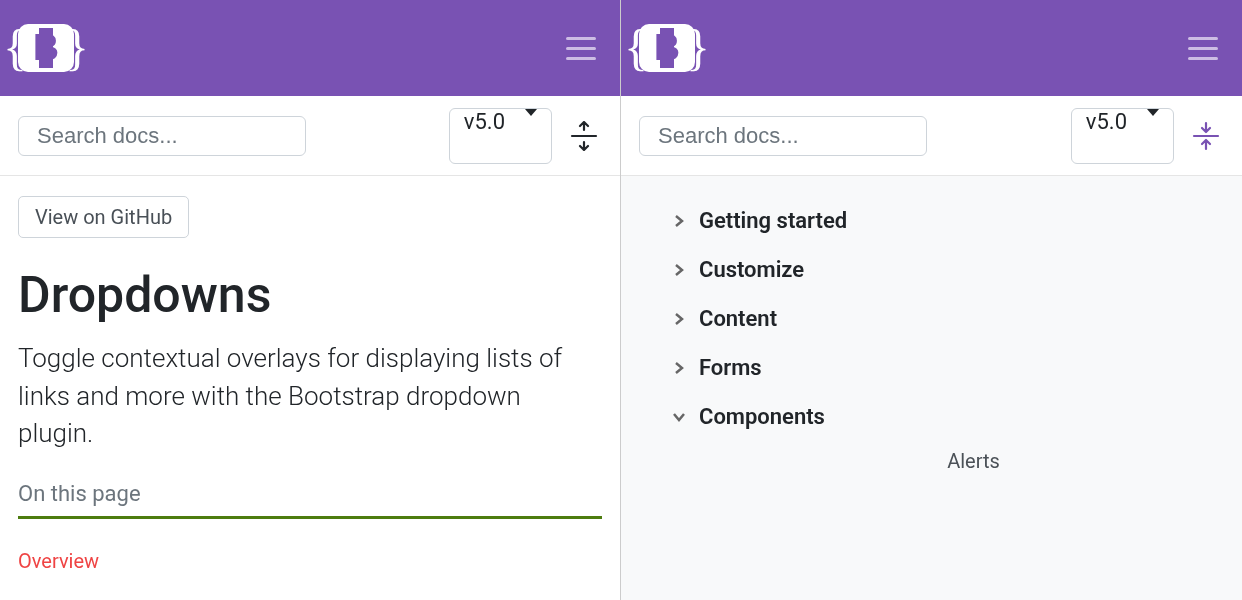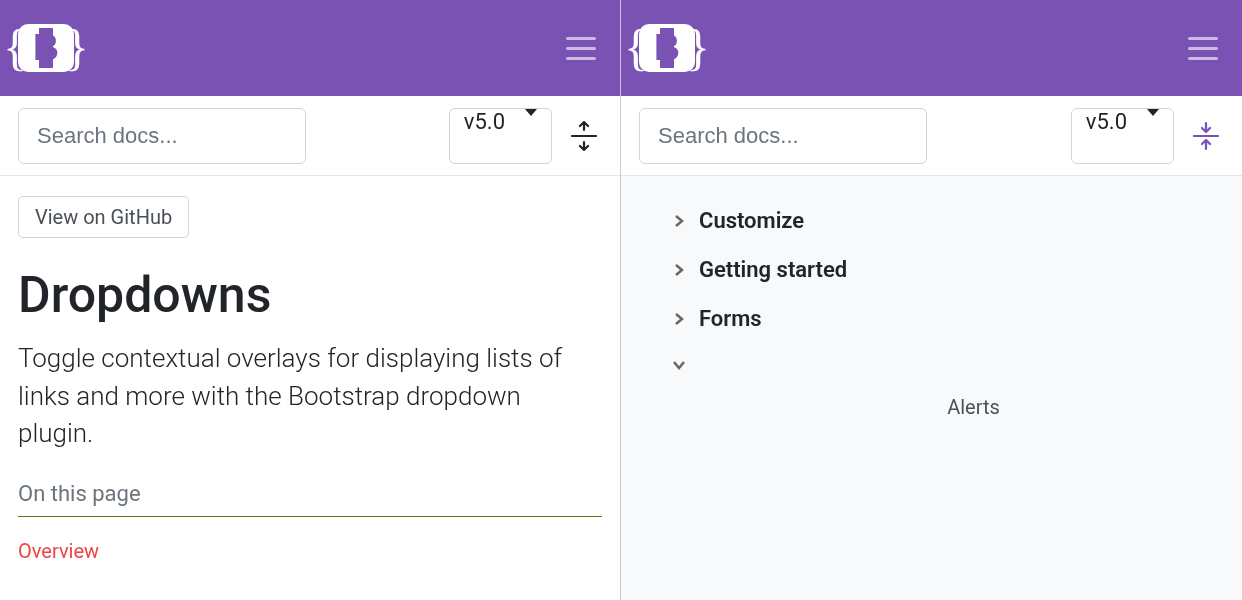--- a/index.html
+++ b/index.html
@@ -84,21 +84,21 @@
     border-bottom: 1px solid #e5e5e5;
     display: flex;
     align-items: center;
     padding: 0 18px;
     gap: 14px;
     background: #fff;
   }
   .search-input {
     flex: 0 0 auto;
     width: 288px;
-    height: 56px;
+    height: 40px;
     border: 1px solid #ced4da;
     border-radius: 6px;
     padding: 0 18px;
     font-size: 22px;
     color: #333;
     background: #fff;
   }
   .search-input::placeholder { color: #6c757d; }
   .spacer { flex: 1; }
   .version-select {
@@ -158,22 +158,22 @@
     font-size: 26px;
     color: #212529;
     line-height: 1.45;
     margin-bottom: 28px;
     font-weight: 300;
   }
   .toc-heading {
     font-size: 22px;
     color: #6c757d;
     padding-bottom: 10px;
-    border-bottom: 1px solid #4d7c0f;
-    margin-bottom: 18px;
+    border-bottom: 3px solid #4d7c0f;
+    margin-bottom: 26px;
     font-weight: 400;
   }
   .toc-item {
     font-size: 20px;
     color: #ef4444;
     padding: 4px 0;
   }
   .nav-section {
     display: flex;
     align-items: center;
@@ -278,40 +278,49 @@
     </div>
   </div>
 
   <div class="content right">
     <div class="nav-section">
       <span class="chev">
           <svg width="14" height="14" viewBox="0 0 14 14">
             <path d="M4 2 L10 7 L4 12"></path>
           </svg>
         </span>
+      <span class="label">Getting started</span>
+    </div>
+    <div class="nav-section">
+      <span class="chev">
+          <svg width="14" height="14" viewBox="0 0 14 14">
+            <path d="M4 2 L10 7 L4 12"></path>
+          </svg>
+        </span>
       <span class="label">Customize</span>
     </div>
     <div class="nav-section">
       <span class="chev">
           <svg width="14" height="14" viewBox="0 0 14 14">
             <path d="M4 2 L10 7 L4 12"></path>
           </svg>
         </span>
-      <span class="label">Getting started</span>
+      <span class="label">Content</span>
     </div>
     <div class="nav-section">
       <span class="chev">
           <svg width="14" height="14" viewBox="0 0 14 14">
             <path d="M4 2 L10 7 L4 12"></path>
           </svg>
         </span>
       <span class="label">Forms</span>
     </div>
     <div class="nav-section">
       <span class="chev">
           <svg width="14" height="14" viewBox="0 0 14 14">
             <path d="M2 4 L7 10 L12 4"></path>
           </svg>
         </span>
+      <span class="label">Components</span>
     </div>
     <div class="nav-sub">Alerts</div>
   </div>
 </div>
 
 </body></html>

